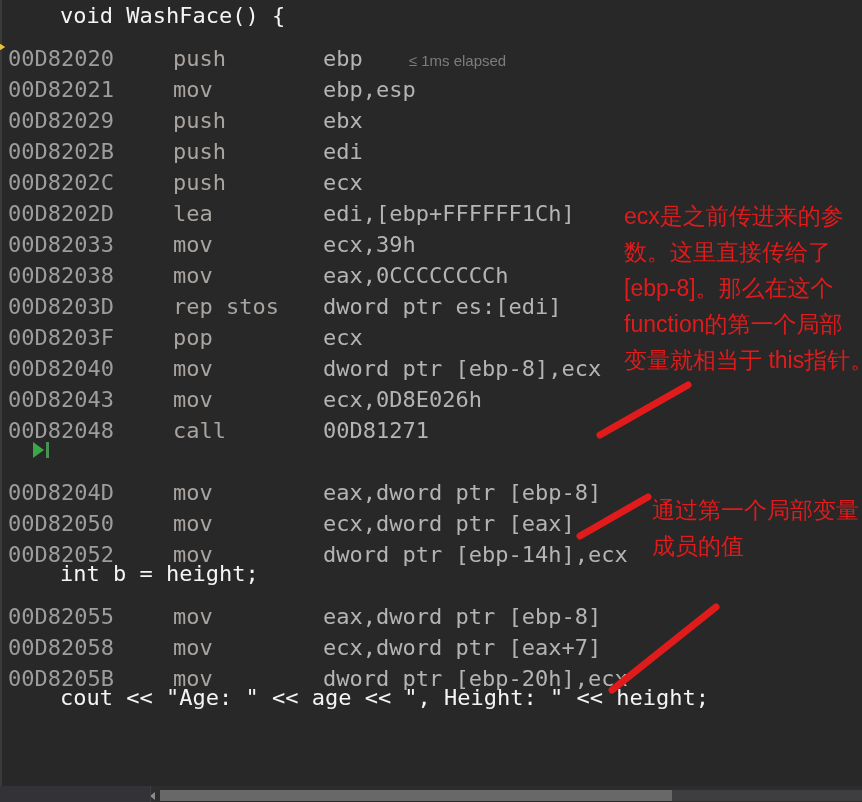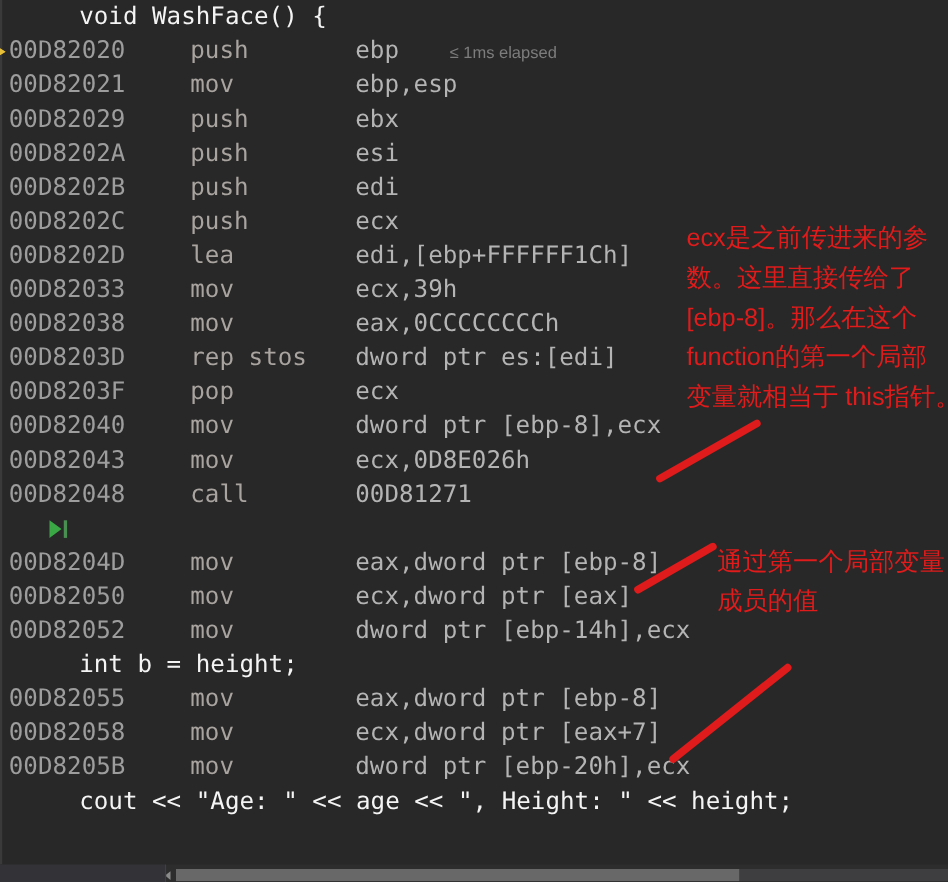--- a/index.html
+++ b/index.html
@@ -29,27 +29,26 @@
     height:31px;
     line-height:31px;
     white-space:pre;
     font-size:22px;
     letter-spacing:0px;
   }
   
   .row.src{
     color:#f2f2f2;
     padding-left:60px;
-    margin-left:12px;
   }
   .row.src .srctext{color:#f4f4f4;}
   
   .row.asm{color:#9d9d9d;padding-left:8px;}
   .addr{color:#9d9d9d;display:inline-block;width:165px;}
-  .mnem{color:#a9a4a0;display:inline-block;width:150px;}
+  .mnem{color:#a9a4a0;display:inline-block;width:150px;margin-top:12px;}
   .ops{color:#b4b4b4;}
   
   .ip-arrow{
     position:absolute;left:-8px;top:8px;
     width:0;height:0;
     border-top:8px solid transparent;
     border-bottom:8px solid transparent;
     border-left:13px solid #e8c03a;
     filter:drop-shadow(0 0 0 #c9a227);
   }
@@ -123,21 +122,20 @@
 
 <div id="disasm-view">
 
   <div class="gutter-rule"></div>
 
   <div class="code-area" id="code-area">
       <div class="row src"><span class="srctext">void WashFace() {</span></div>
       <div class="row asm"><span class="ip-arrow"></span><span class="addr">00D82020</span><span class="mnem">push</span><span class="ops">ebp</span><span class="perftip">≤ 1ms elapsed</span></div>
       <div class="row asm"><span class="addr">00D82021</span><span class="mnem">mov</span><span class="ops">ebp,esp</span></div>
       <div class="row asm"><span class="addr">00D82029</span><span class="mnem">push</span><span class="ops">ebx</span></div>
-      <div class="row asm"><span class="addr">00D8202A</span><span class="mnem">push</span><span class="ops">esi</span></div>
       <div class="row asm"><span class="addr">00D8202B</span><span class="mnem">push</span><span class="ops">edi</span></div>
       <div class="row asm"><span class="addr">00D8202C</span><span class="mnem">push</span><span class="ops">ecx</span></div>
       <div class="row asm"><span class="addr">00D8202D</span><span class="mnem">lea</span><span class="ops">edi,[ebp+FFFFFF1Ch]</span></div>
       <div class="row asm"><span class="addr">00D82033</span><span class="mnem">mov</span><span class="ops">ecx,39h</span></div>
       <div class="row asm"><span class="addr">00D82038</span><span class="mnem">mov</span><span class="ops">eax,0CCCCCCCCh</span></div>
       <div class="row asm"><span class="addr">00D8203D</span><span class="mnem">rep stos</span><span class="ops">dword ptr es:[edi]</span></div>
       <div class="row asm"><span class="addr">00D8203F</span><span class="mnem">pop</span><span class="ops">ecx</span></div>
       <div class="row asm"><span class="addr">00D82040</span><span class="mnem">mov</span><span class="ops">dword ptr [ebp-8],ecx</span></div>
       <div class="row asm"><span class="addr">00D82043</span><span class="mnem">mov</span><span class="ops">ecx,0D8E026h</span></div>
       <div class="row asm"><span class="addr">00D82048</span><span class="mnem">call</span><span class="ops">00D81271</span></div>

